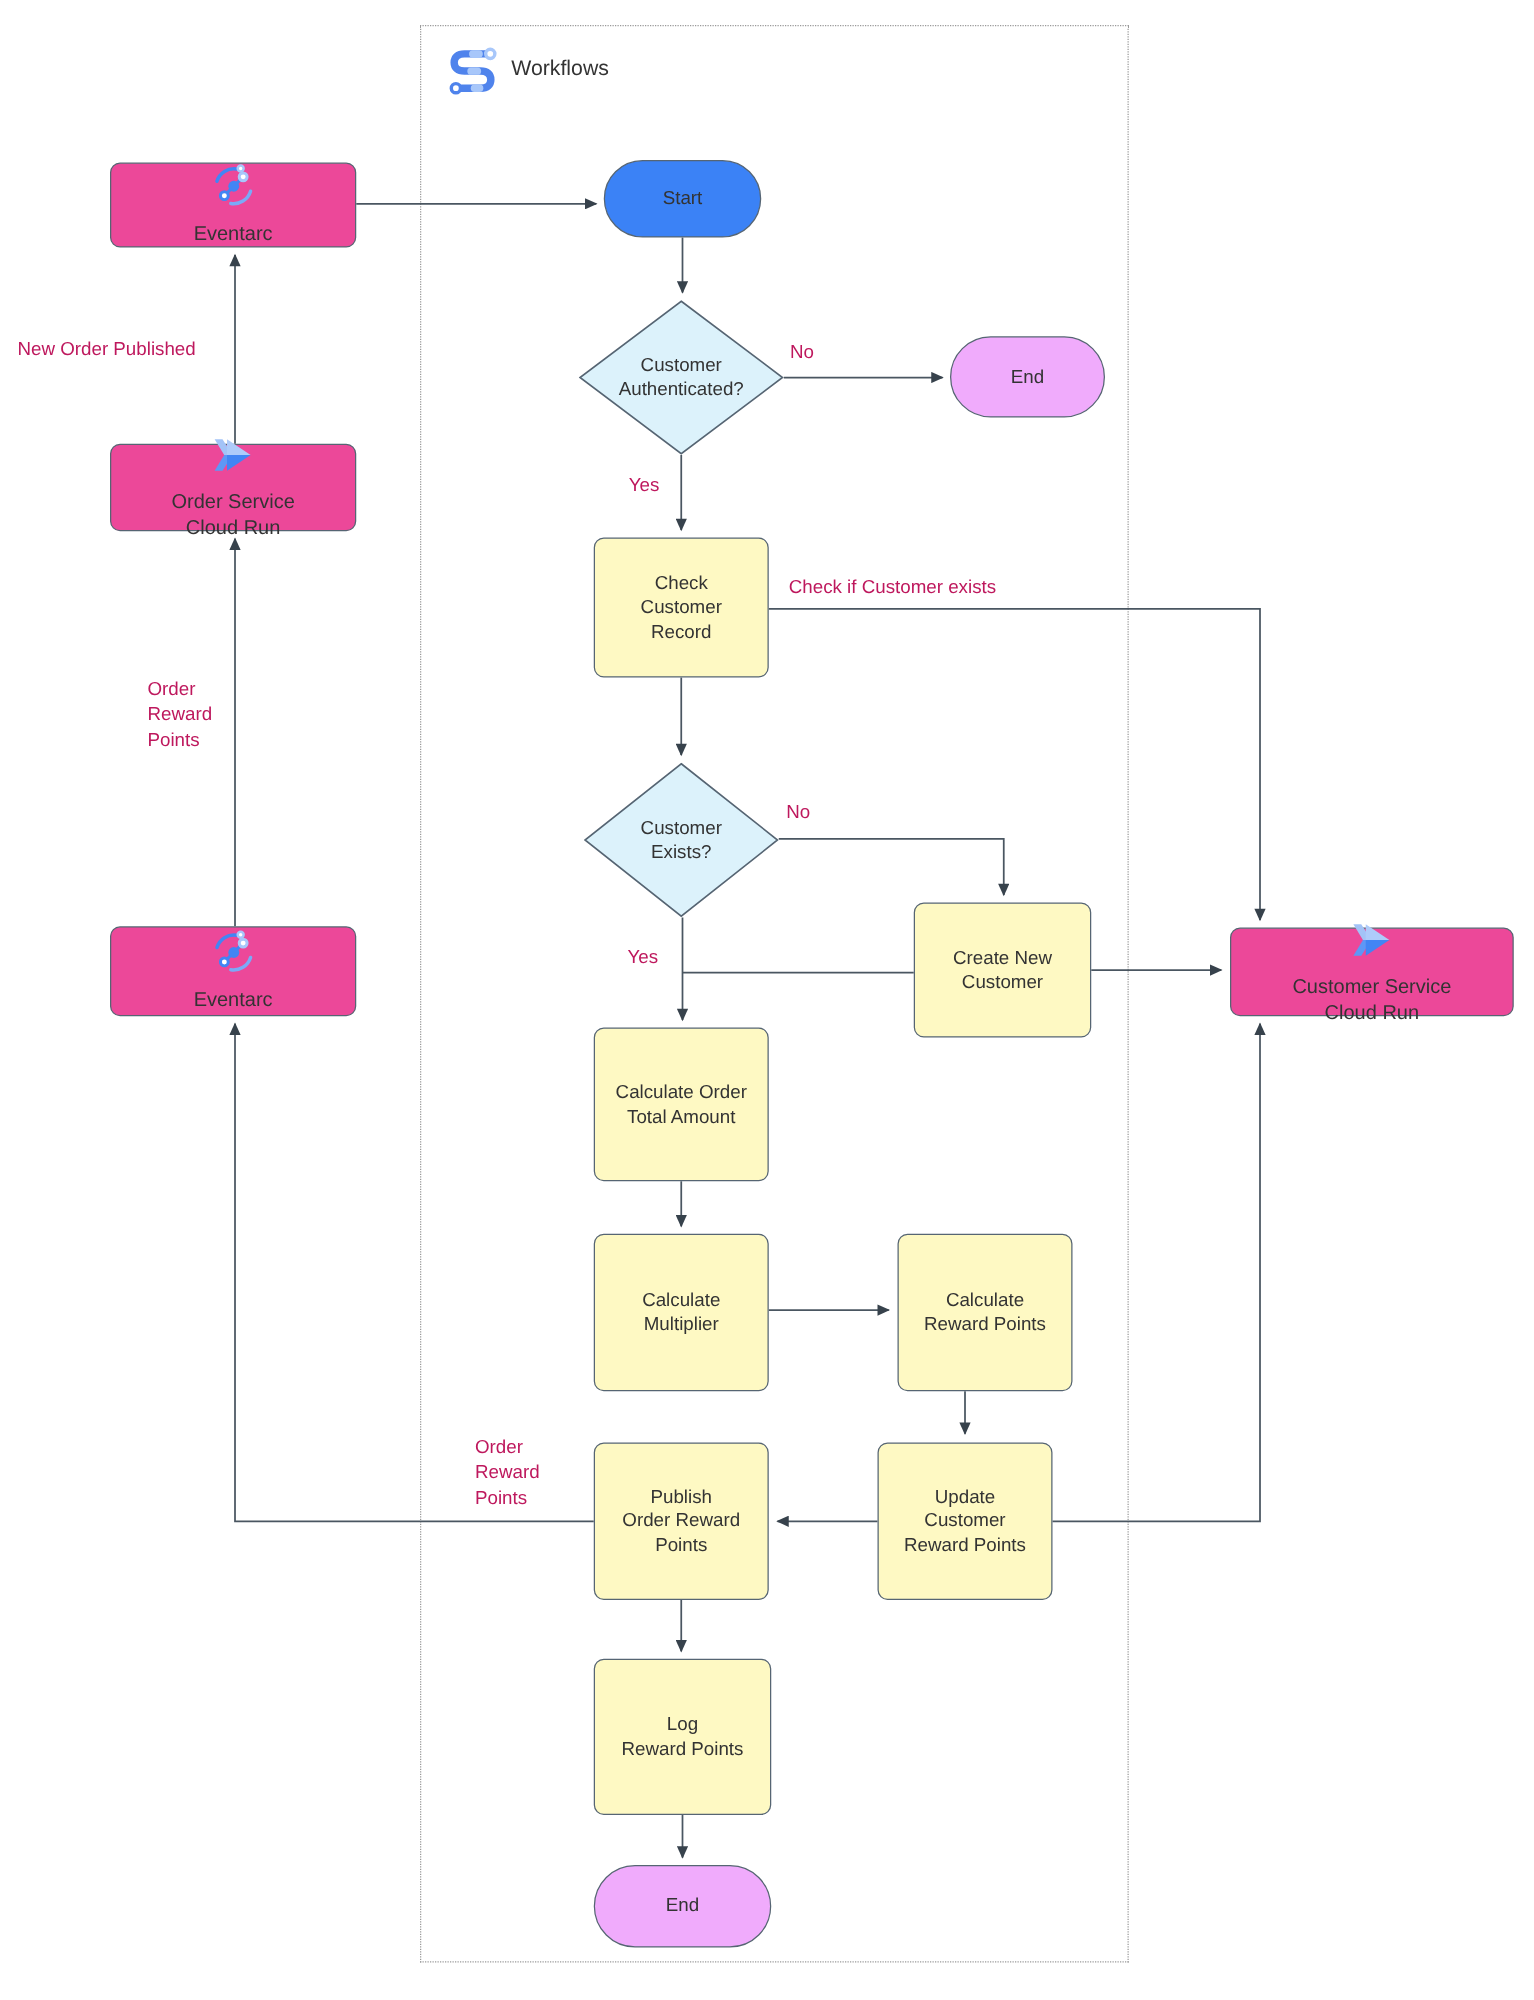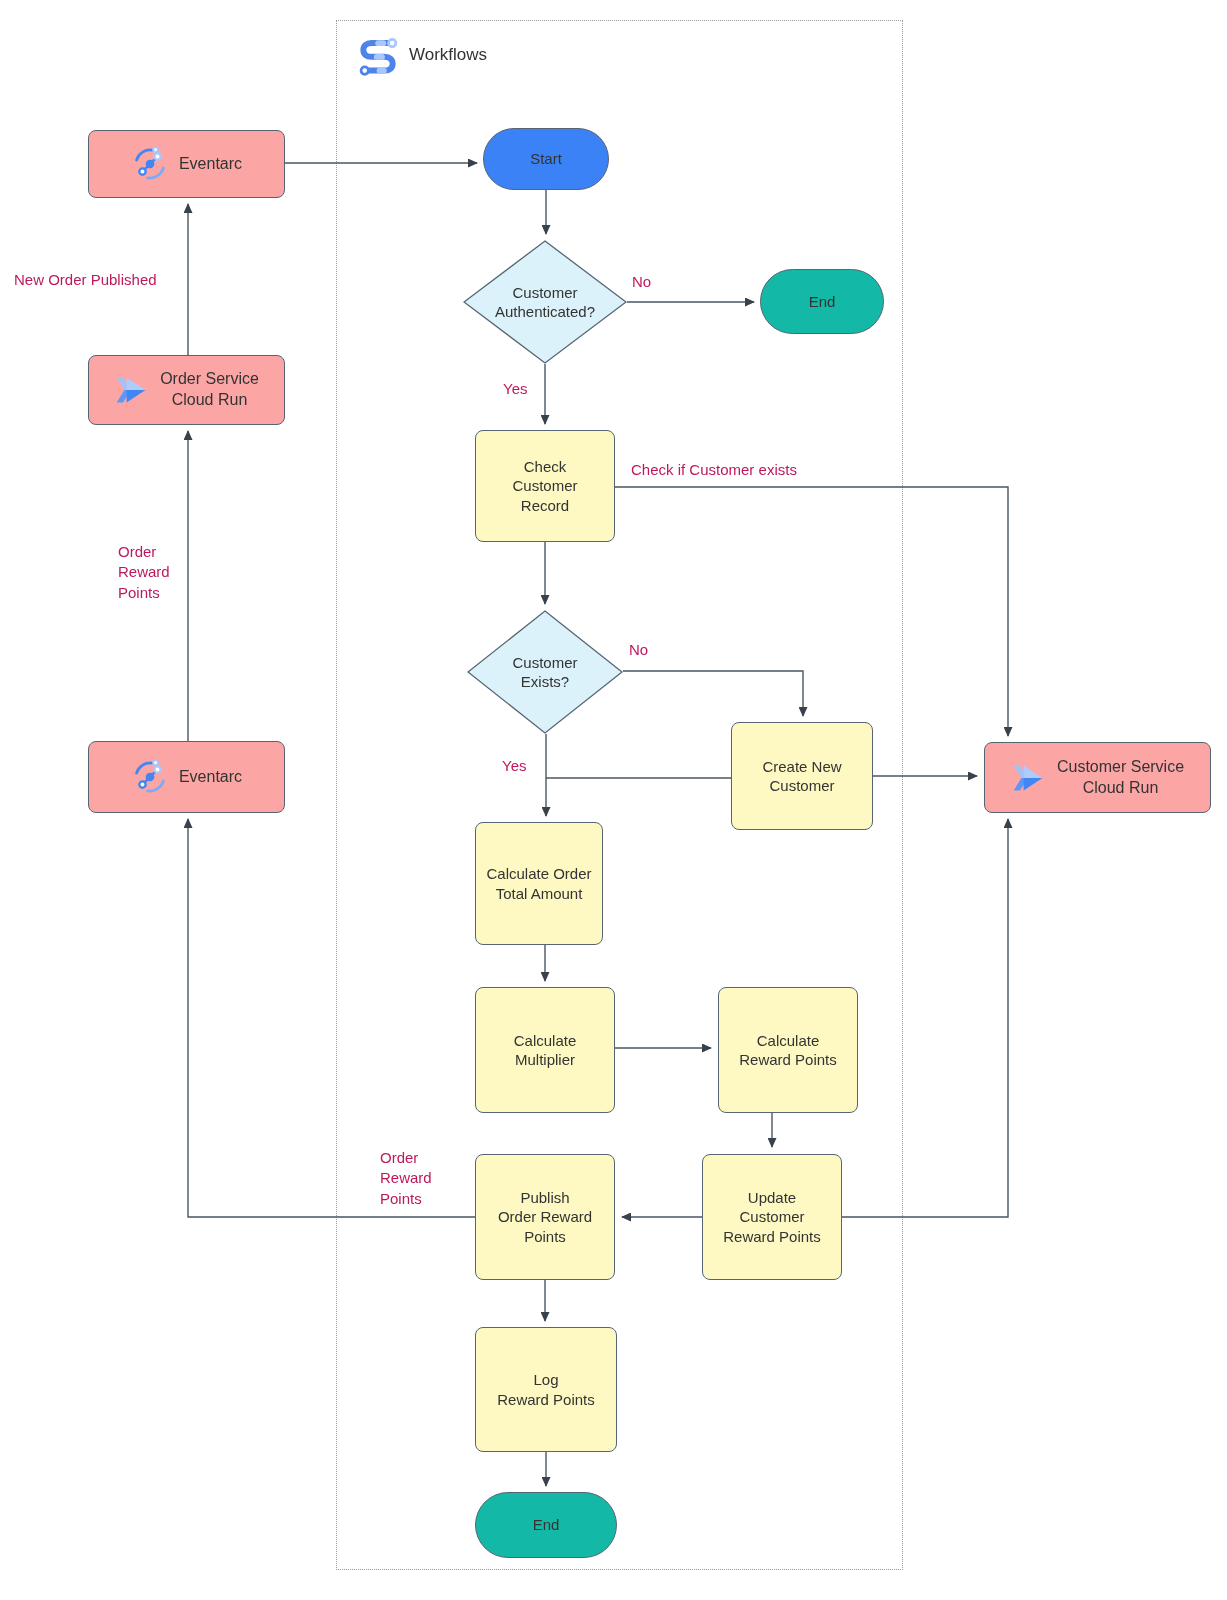--- a/index.html
+++ b/index.html
@@ -15,22 +15,22 @@
   #edge-layer polyline, #edge-layer line { fill:none; stroke:#4a5661; stroke-width:1.4; }
   .node {
     position:absolute; box-sizing:border-box; display:flex; align-items:center;
     justify-content:center; text-align:center; border:1px solid #566573;
     border-radius:8px; font-size:15px; line-height:1.3; color:#333333;
     white-space:pre-line;
   }
   .process  { background:#fef9c3; }
   .terminal { border-radius:33px; }
   .start    { background:#3b82f6; }
-  .end      { background:#14b8a6; }
-  .service  { background:#fca5a5; flex-direction:row; gap:10px; font-size:16px; padding:0 8px; }
+  .end      { background:#f0abfc; }
+  .service  { background:#ec4899; flex-direction:column; gap:10px; font-size:16px; padding:0 8px; }
   .service .svc-label { text-align:center; }
   .diamond { position:absolute; }
   .diamond svg { position:absolute; left:0; top:0; width:100%; height:100%; }
   .diamond polygon { fill:#dcf2fb; stroke:#566573; stroke-width:1.3; }
   .dlabel {
     position:absolute; left:0; top:0; width:100%; height:100%;
     display:flex; align-items:center; justify-content:center; text-align:center;
     font-size:15px; line-height:1.3; white-space:pre-line; color:#333333;
   }
   .edge-label {
@@ -166,21 +166,21 @@
     </svg>
     <div class="dlabel">Customer
 Exists?</div>
   </div>
 
   <div class="node process" style="left:731px; top:722px; width:142px; height:108px;">
     <span>Create New
 Customer</span>
   </div>
 
-  <div class="node process" style="left:475px; top:822px; width:128px; height:123px;">
+  <div class="node process" style="left:475px; top:822px; width:140px; height:123px;">
     <span>Calculate Order
 Total Amount</span>
   </div>
 
   <div class="node process" style="left:475px; top:987px; width:140px; height:126px;">
     <span>Calculate
 Multiplier</span>
   </div>
 
   <div class="node process" style="left:718px; top:987px; width:140px; height:126px;">

